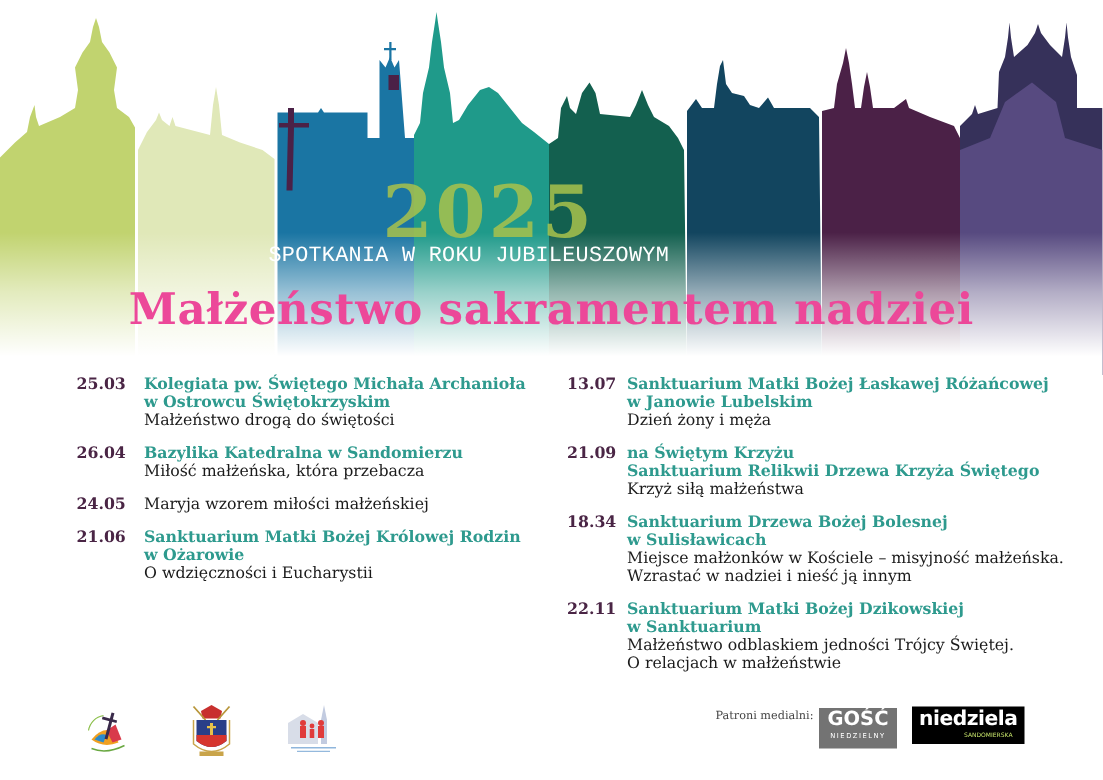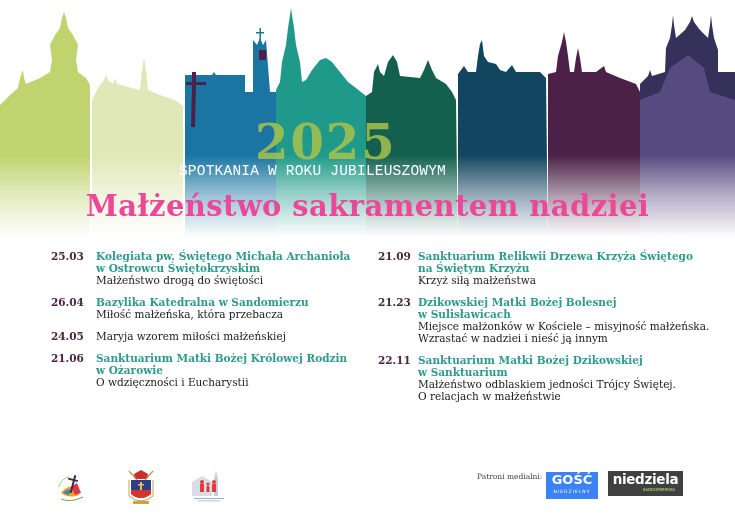--- a/index.html
+++ b/index.html
@@ -46,27 +46,27 @@
     font-family: "DejaVu Serif", serif; font-size: 10.5px; color: #1a1a1a;
     line-height: 12px; white-space: nowrap;
   }
   .logo { position: absolute; }
   .patrons-label {
     position: absolute; left: 477px; top: 472px;
     font-family: "DejaVu Serif", serif; font-size: 7.5px; color: #444;
   }
   .gosc {
     position: absolute; left: 546px; top: 472px; width: 52px; height: 27px;
-    background: #3b82f6; color: #fff; text-align: center;
+    background: #737373; color: #fff; text-align: center;
   }
   .gosc .big { font-family: "DejaVu Sans", sans-serif; font-weight: bold; font-size: 13px; line-height: 16px; display:block; }
   .gosc .small { font-family: "DejaVu Sans", sans-serif; font-size: 4.5px; letter-spacing: 1px; line-height: 8px; display:block; }
   .niedziela {
     position: absolute; left: 608px; top: 471px; width: 75px; height: 25px;
-    background: #404040; color: #fff; text-align: center;
+    background: #000000; color: #fff; text-align: center;
   }
   .niedziela .big { font-family: "DejaVu Sans", sans-serif; font-weight: bold; font-size: 13.5px; line-height: 16px; display:block; letter-spacing: -0.3px; }
   .niedziela .small { font-family: "DejaVu Sans", sans-serif; font-size: 4px; color: #c6e36a; line-height: 6px; display:block; text-align: right; padding-right: 8px; }
 </style>
 </head>
 <body>
 
 <div class="skyline">
   <svg width="735" height="250" viewBox="0 0 735 250" xmlns="http://www.w3.org/2000/svg">
     <defs>
@@ -134,31 +134,39 @@
     <div class="body">
       <div class="place">Sanktuarium Matki Bożej Królowej Rodzin</div>
       <div class="place">w Ożarowie</div>
       <div class="theme">O wdzięczności i Eucharystii</div>
     </div>
   </div>
 </div>
 
 <div class="col right">
   <div class="event">
+    <div class="date">13.07</div>
+    <div class="body">
+      <div class="place">Sanktuarium Matki Bożej Łaskawej Różańcowej</div>
+      <div class="place">w Janowie Lubelskim</div>
+      <div class="theme">Dzień żony i męża</div>
+    </div>
+  </div>
+  <div class="event">
     <div class="date">21.09</div>
     <div class="body">
+      <div class="place">na Świętym Krzyżu</div>
       <div class="place">Sanktuarium Relikwii Drzewa Krzyża Świętego</div>
-      <div class="place">na Świętym Krzyżu</div>
       <div class="theme">Krzyż siłą małżeństwa</div>
     </div>
   </div>
   <div class="event">
-    <div class="date">21.23</div>
-    <div class="body">
-      <div class="place">Dzikowskiej Matki Bożej Bolesnej</div>
+    <div class="date">18.34</div>
+    <div class="body">
+      <div class="place">Sanktuarium Drzewa Bożej Bolesnej</div>
       <div class="place">w Sulisławicach</div>
       <div class="theme">Miejsce małżonków w Kościele – misyjność małżeńska.</div>
       <div class="theme">Wzrastać w nadziei i nieść ją innym</div>
     </div>
   </div>
   <div class="event">
     <div class="date">22.11</div>
     <div class="body">
       <div class="place">Sanktuarium Matki Bożej Dzikowskiej</div>
       <div class="place">w Sanktuarium</div>

